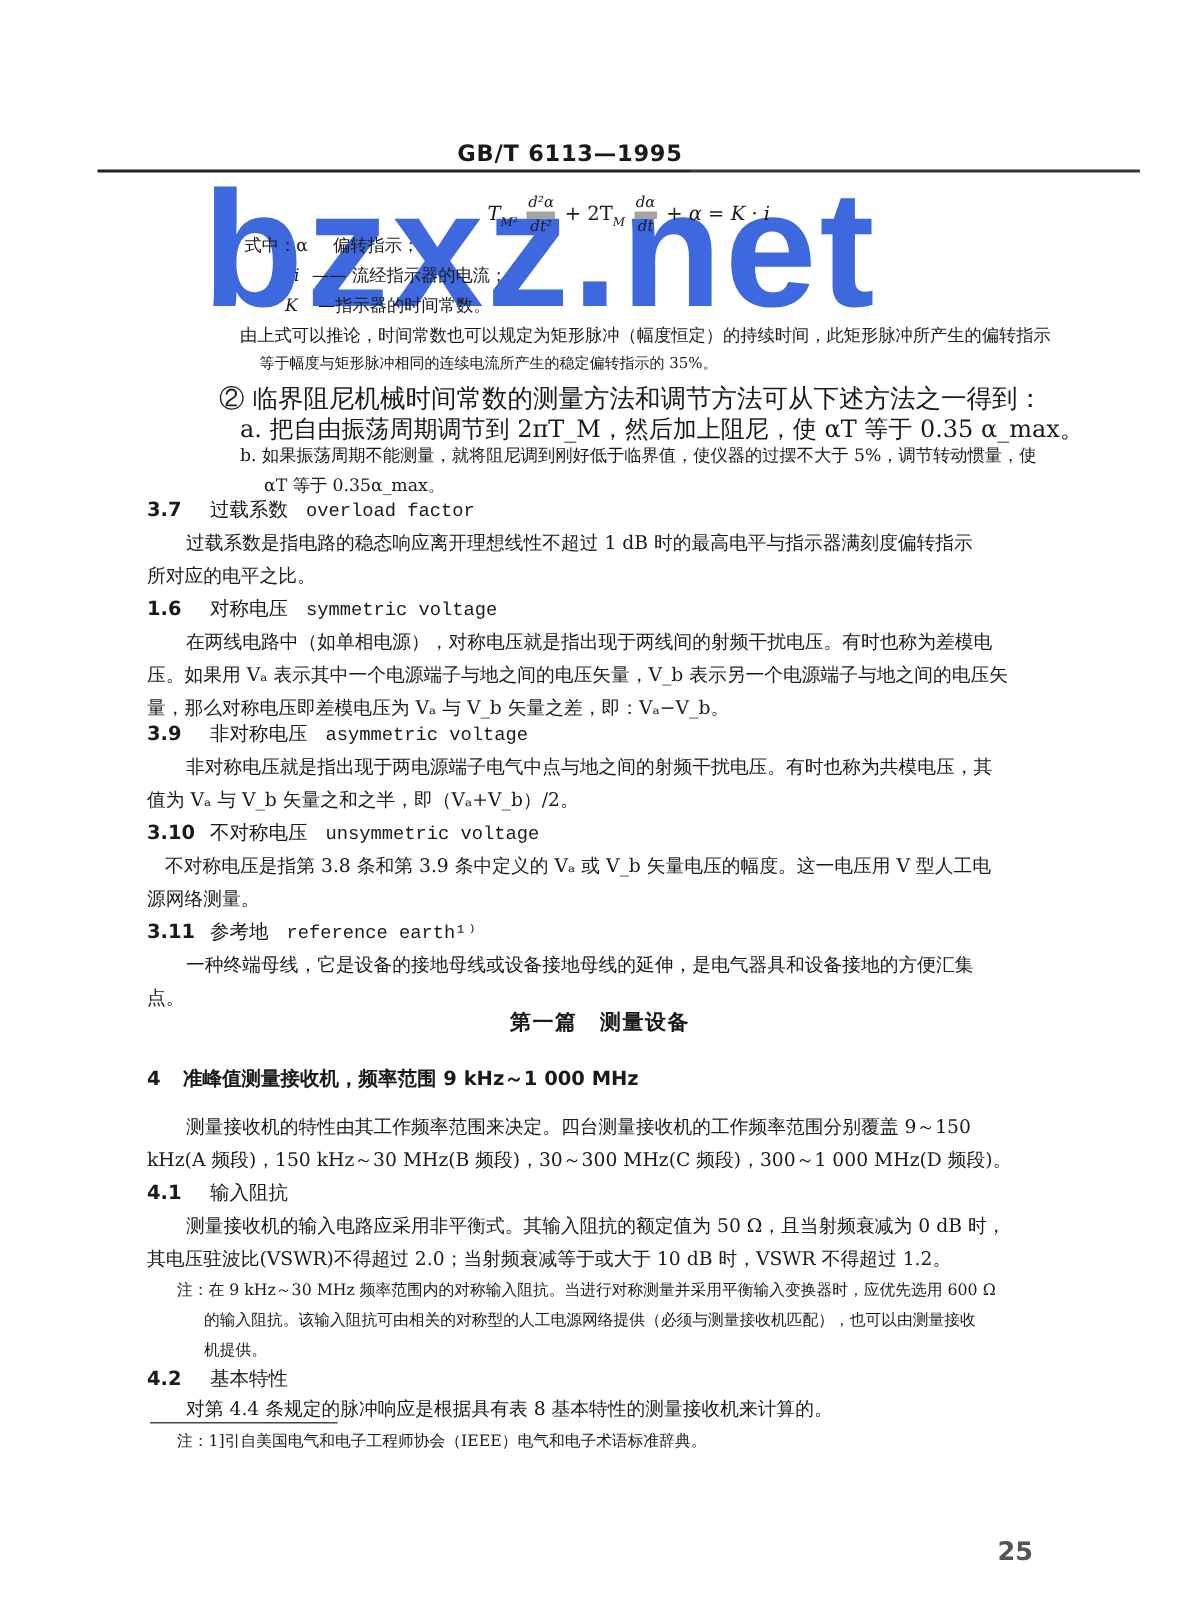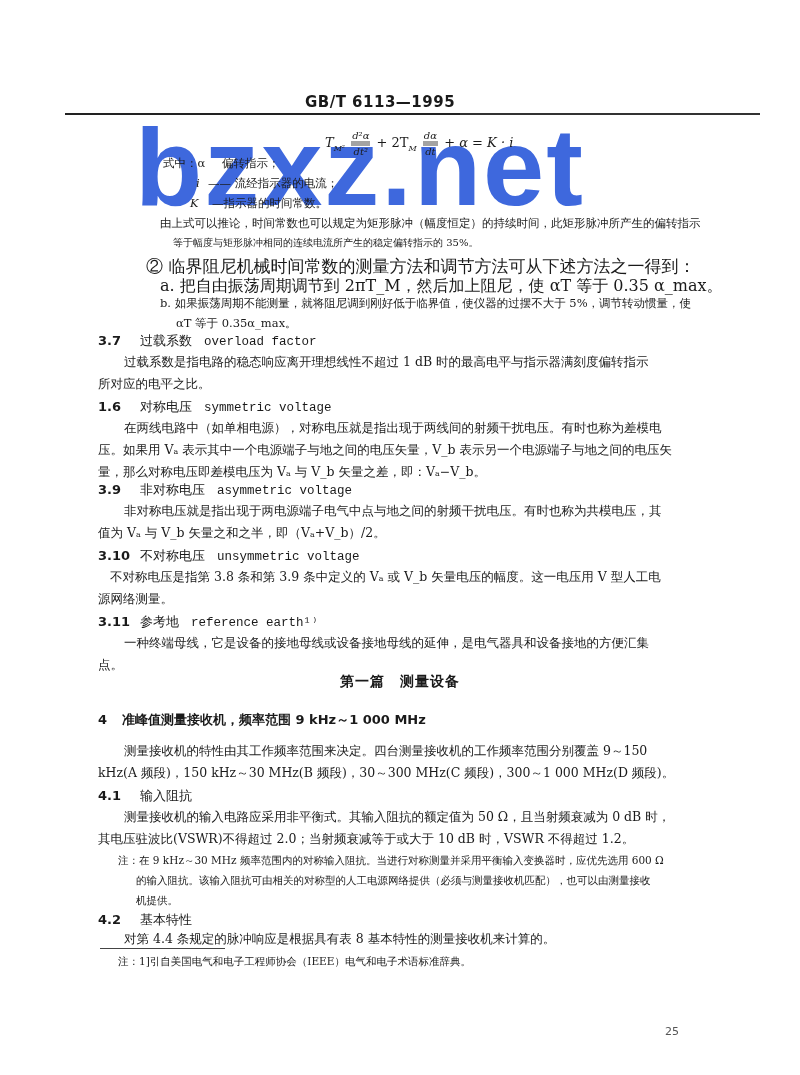--- a/index.html
+++ b/index.html
@@ -19,21 +19,21 @@
   .formula { position: absolute; top: 130px; left: 325px; font-size: 13px; font-style: italic; white-space: nowrap; }
   .frac { display: inline-block; vertical-align: middle; text-align: center; font-size: 10px; line-height: 1.1; margin: 0 2px; }
   .frac .num { display: block; border-bottom: 5px solid #a3a3a3; padding: 0 1px; }
   .frac .den { display: block; }
   .h { font-family: "DejaVu Sans", sans-serif; font-size: 13px; }
   .secnum { display: inline-block; width: 42px; font-family: "DejaVu Sans", sans-serif; font-weight: bold; }
   .en { font-family: Liberation Mono, monospace; margin-left: 12px; font-size: 12.5px; }
   .part-title { position: absolute; top: 673px; left: 0; width: 800px; text-align: center;
                 font-family: "DejaVu Sans", sans-serif; font-weight: bold; font-size: 14px; letter-spacing: 1px; }
   .footrule { position: absolute; top: 933px; left: 100px; width: 125px; height: 1px; background: #444; }
-  .pagenum { position: absolute; top: 1025px; left: 665px; font-size: 11px; color: #555; font-family: "DejaVu Sans", sans-serif; }
+  .pagenum { position: absolute; top: 1025px; left: 665px; font-size: 17px; color: #555; font-family: "DejaVu Sans", sans-serif; font-weight: bold; }
   .bold { font-weight: bold; }
 </style>
 </head>
 <body>
 
 <div class="page">
   <div class="watermark">bzxz.net</div>
 
   <div class="content">
     <div class="header">GB/T 6113—1995</div>

